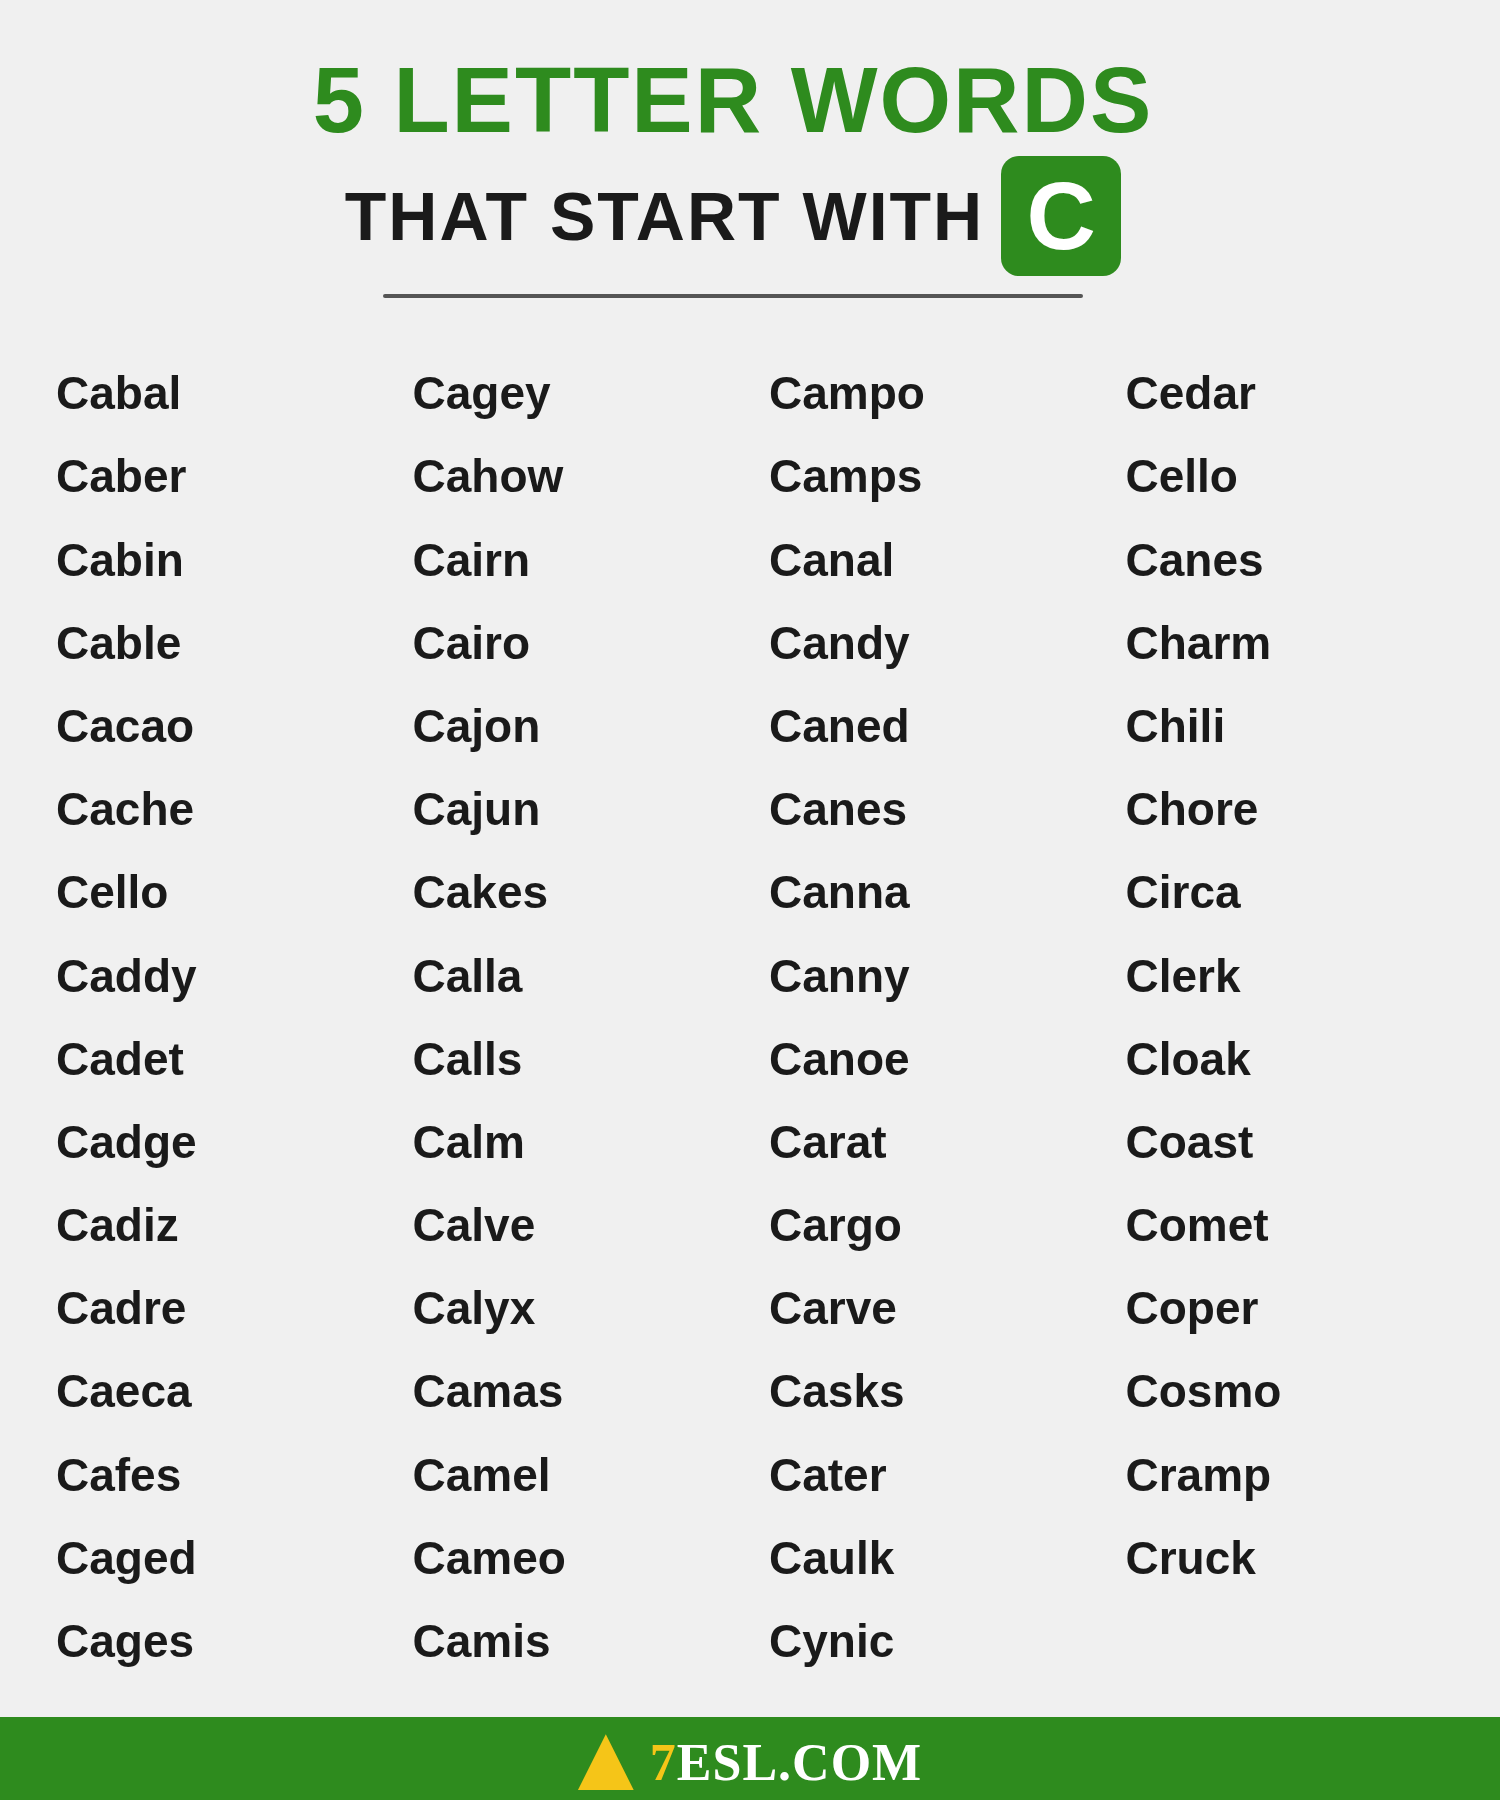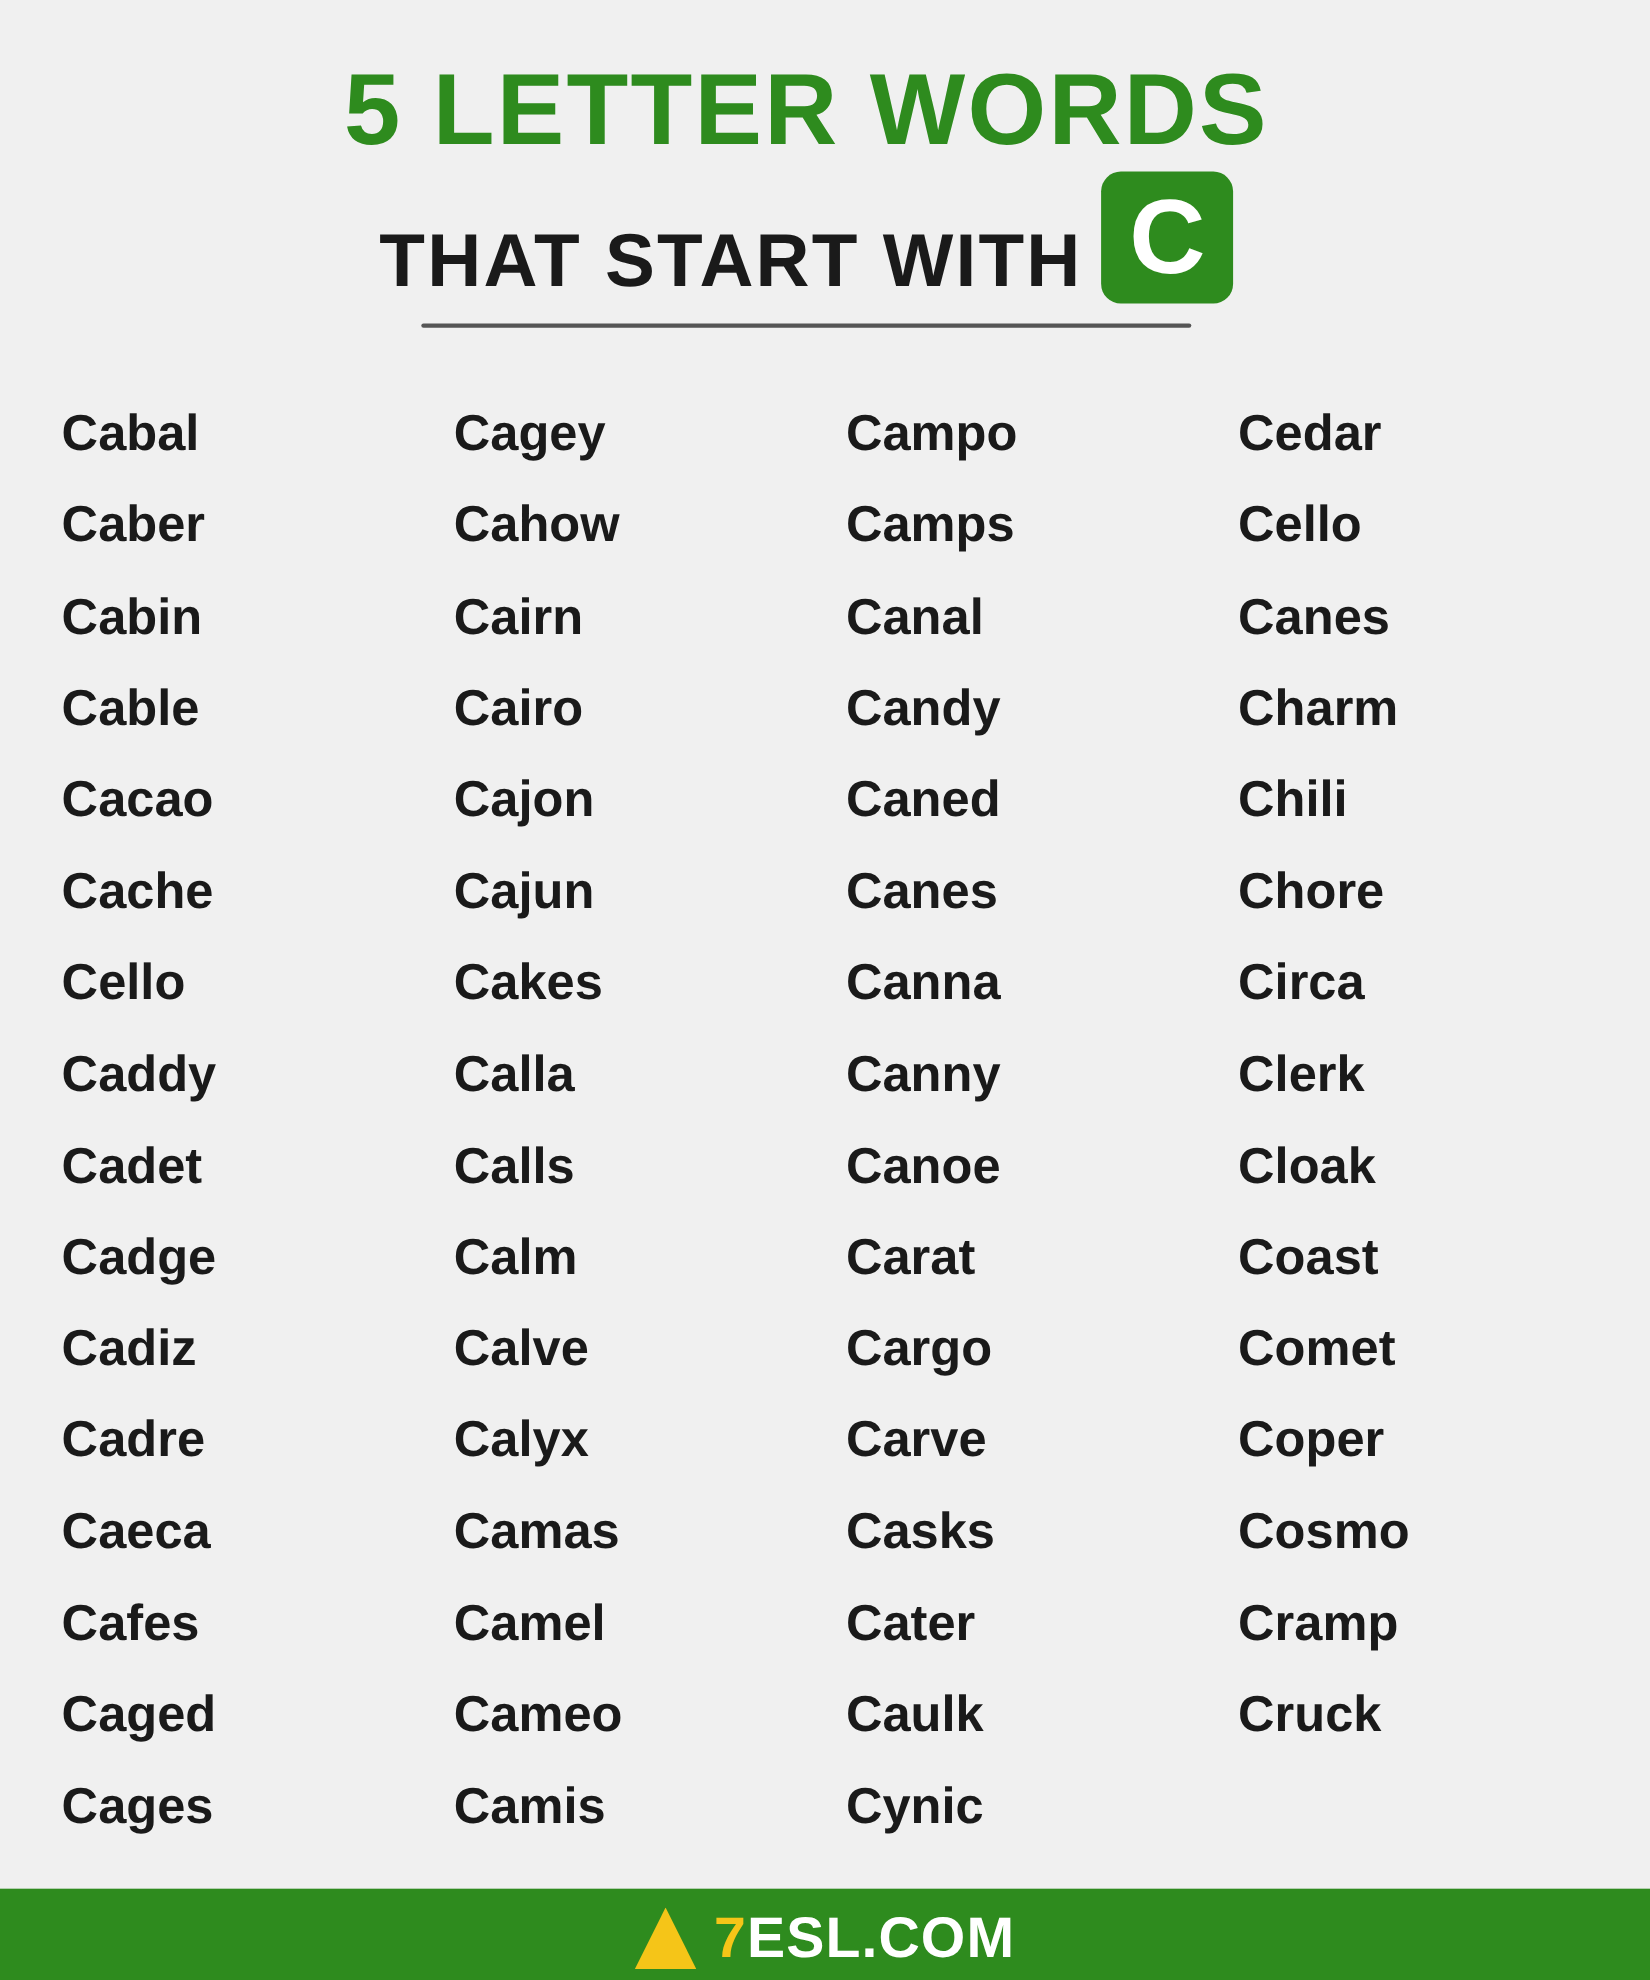--- a/index.html
+++ b/index.html
@@ -33,21 +33,21 @@
     .title-line1 {
       font-size: 92px;
       font-weight: 900;
       color: #2e8b1e;
       letter-spacing: 2px;
       line-height: 1.1;
     }
 
     .title-line2-row {
       display: flex;
-      align-items: flex-end;
+      align-items: center;
       gap: 17px;
       margin-top: 5px;
     }
 
     .title-line2-text {
       font-size: 68px;
       font-weight: 900;
       color: #1a1a1a;
       letter-spacing: 2px;
     }
@@ -105,20 +105,21 @@
       background: #f5c518;
       clip-path: polygon(50% 0%, 100% 100%, 0% 100%);
       flex-shrink: 0;
     }
 
     .footer-logo-text {
       font-size: 52px;
       font-weight: 900;
       color: white;
       letter-spacing: 1px;
+      font-family: Liberation Serif, serif;
     }
 
     .footer-logo-text .seven {
       color: #f5c518;
     }
   </style>
 </head>
 <body>
 
 <div class="main-content">

